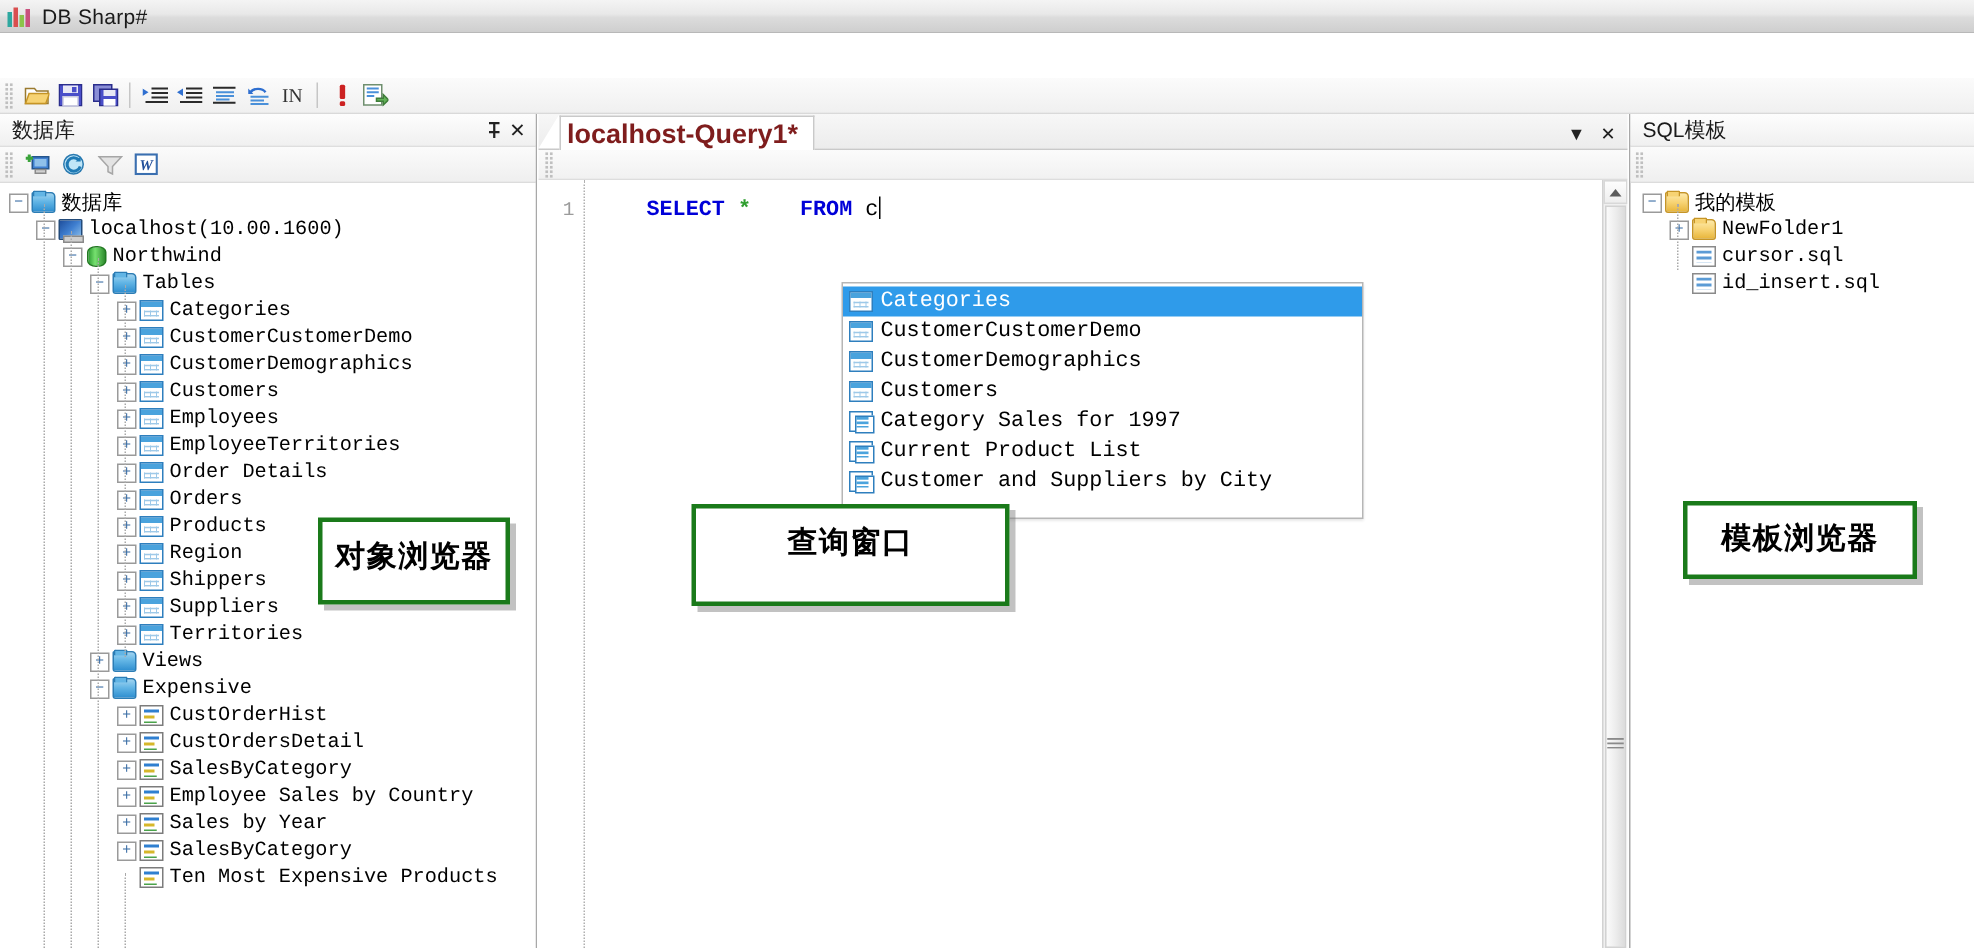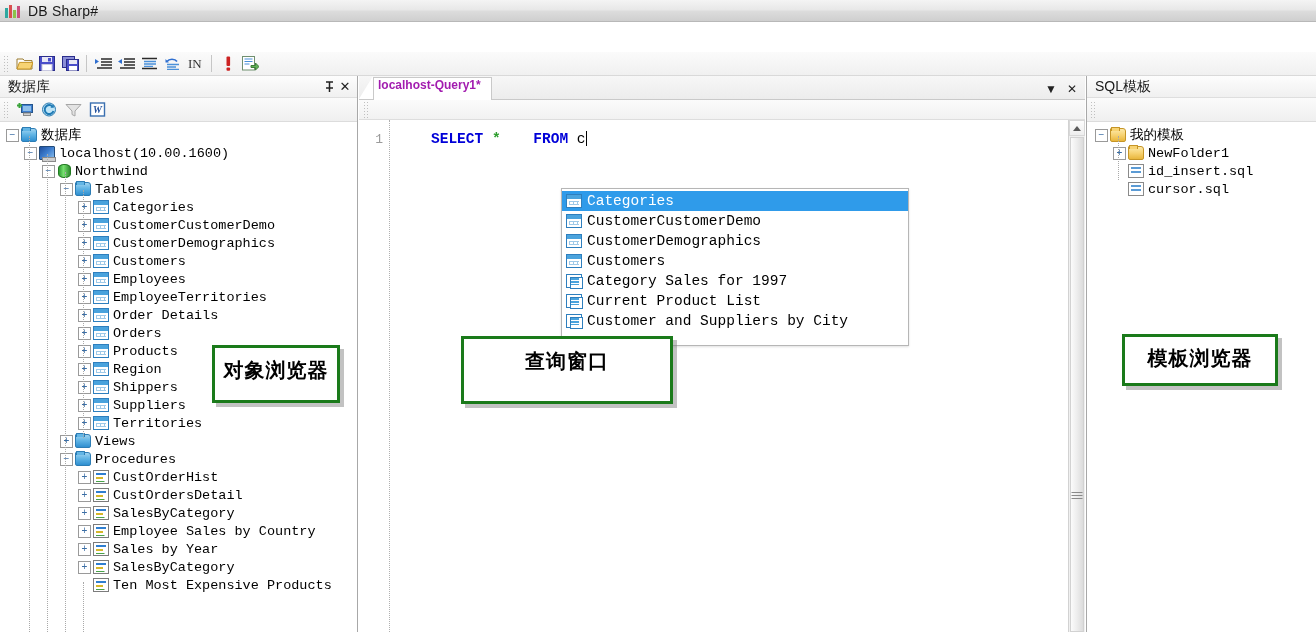--- a/index.html
+++ b/index.html
@@ -152,22 +152,22 @@
   #center { position:absolute; left:359px; top:76px; width:726px; height:556px;
             background:#fff; display:flex; flex-direction:column; }
   .tabstrip { height:24px; background:linear-gradient(to bottom,#f7f7f7,#ececec);
               border-bottom:1px solid #c9c9c9; display:flex; align-items:flex-end;
               position:relative; }
   .tab-slant { width:14px; height:23px; background:#fff;
       clip-path: polygon(100% 0, 100% 100%, 0 100%);
       border-left:none; }
   .tab {
     height:23px; background:#fff; border:1px solid #c9c9c9; border-bottom:none;
-    display:flex; padding:0 10px 0 4px;
-    font-size:12px; font-weight:bold; color:#a21caf; position:relative; top:1px;
+    display:flex; align-items:center; padding:0 10px 0 4px;
+    font-size:18px; font-weight:bold; color:#7f1d1d; position:relative; top:1px;
   }
   .tabstrip .spacer { flex:1; }
   .tab-ctl { display:flex; align-items:center; gap:10px; padding:0 8px 3px 0; }
   .tab-ctl span { font-size:12px; color:#222; }
   .editor-tb { height:20px; background:linear-gradient(to bottom,#fbfbfb,#f1f1f1);
                border-bottom:1px solid #dddddd; display:flex; align-items:center;
                padding-left:4px; }
   .editor-body { flex:1; position:relative; background:#fff; overflow:hidden; }
   .gutter { position:absolute; left:0; top:0; bottom:0; width:28px; background:#fff; }
   .gutter .ln { position:absolute; right:4px; top:12px; font-size:13px; color:#9b9b9b;
@@ -473,21 +473,21 @@
         <div class="trow">
           <span class="tspace" style="width: 60px;"></span>
           <span class="exp">+</span>
           <span class="tico ic-folder"></span>
           <span>Views</span>
         </div>
         <div class="trow">
           <span class="tspace" style="width: 60px;"></span>
           <span class="exp">−</span>
           <span class="tico ic-folder"></span>
-          <span>Procedures</span>
+          <span>Expensive</span>
         </div>
         <div class="trow">
           <span class="tspace" style="width: 78px;"></span>
           <span class="exp">+</span>
           <span class="tico ic-proc"></span>
           <span>CustOrderHist</span>
         </div>
         <div class="trow">
           <span class="tspace" style="width: 78px;"></span>
           <span class="exp">+</span>
@@ -615,27 +615,27 @@
         <div class="trow">
           <span class="tspace" style="width: 26px;"></span>
           <span class="exp">+</span>
           <span class="tico ic-folder-y"></span>
           <span>NewFolder1</span>
         </div>
         <div class="trow">
           <span class="tspace" style="width: 26px;"></span>
           <span class="exp none"></span>
           <span class="tico ic-sql"></span>
-          <span>id_insert.sql</span>
+          <span>cursor.sql</span>
         </div>
         <div class="trow">
           <span class="tspace" style="width: 26px;"></span>
           <span class="exp none"></span>
           <span class="tico ic-sql"></span>
-          <span>cursor.sql</span>
+          <span>id_insert.sql</span>
         </div>
         <div class="guide" style="left: 31px; top: 14px; height: 44px; bottom: auto;"></div>
       </div>
   </div>
 
   <div class="callout" style="left:212px; top:345px; width:128px; height:58px; padding-top:9px;">
     <span>对象浏览器</span>
   </div>
   <div class="callout" style="left:461px; top:336px; width:212px; height:68px; padding-top:9px;">
     <span>查询窗口</span>

